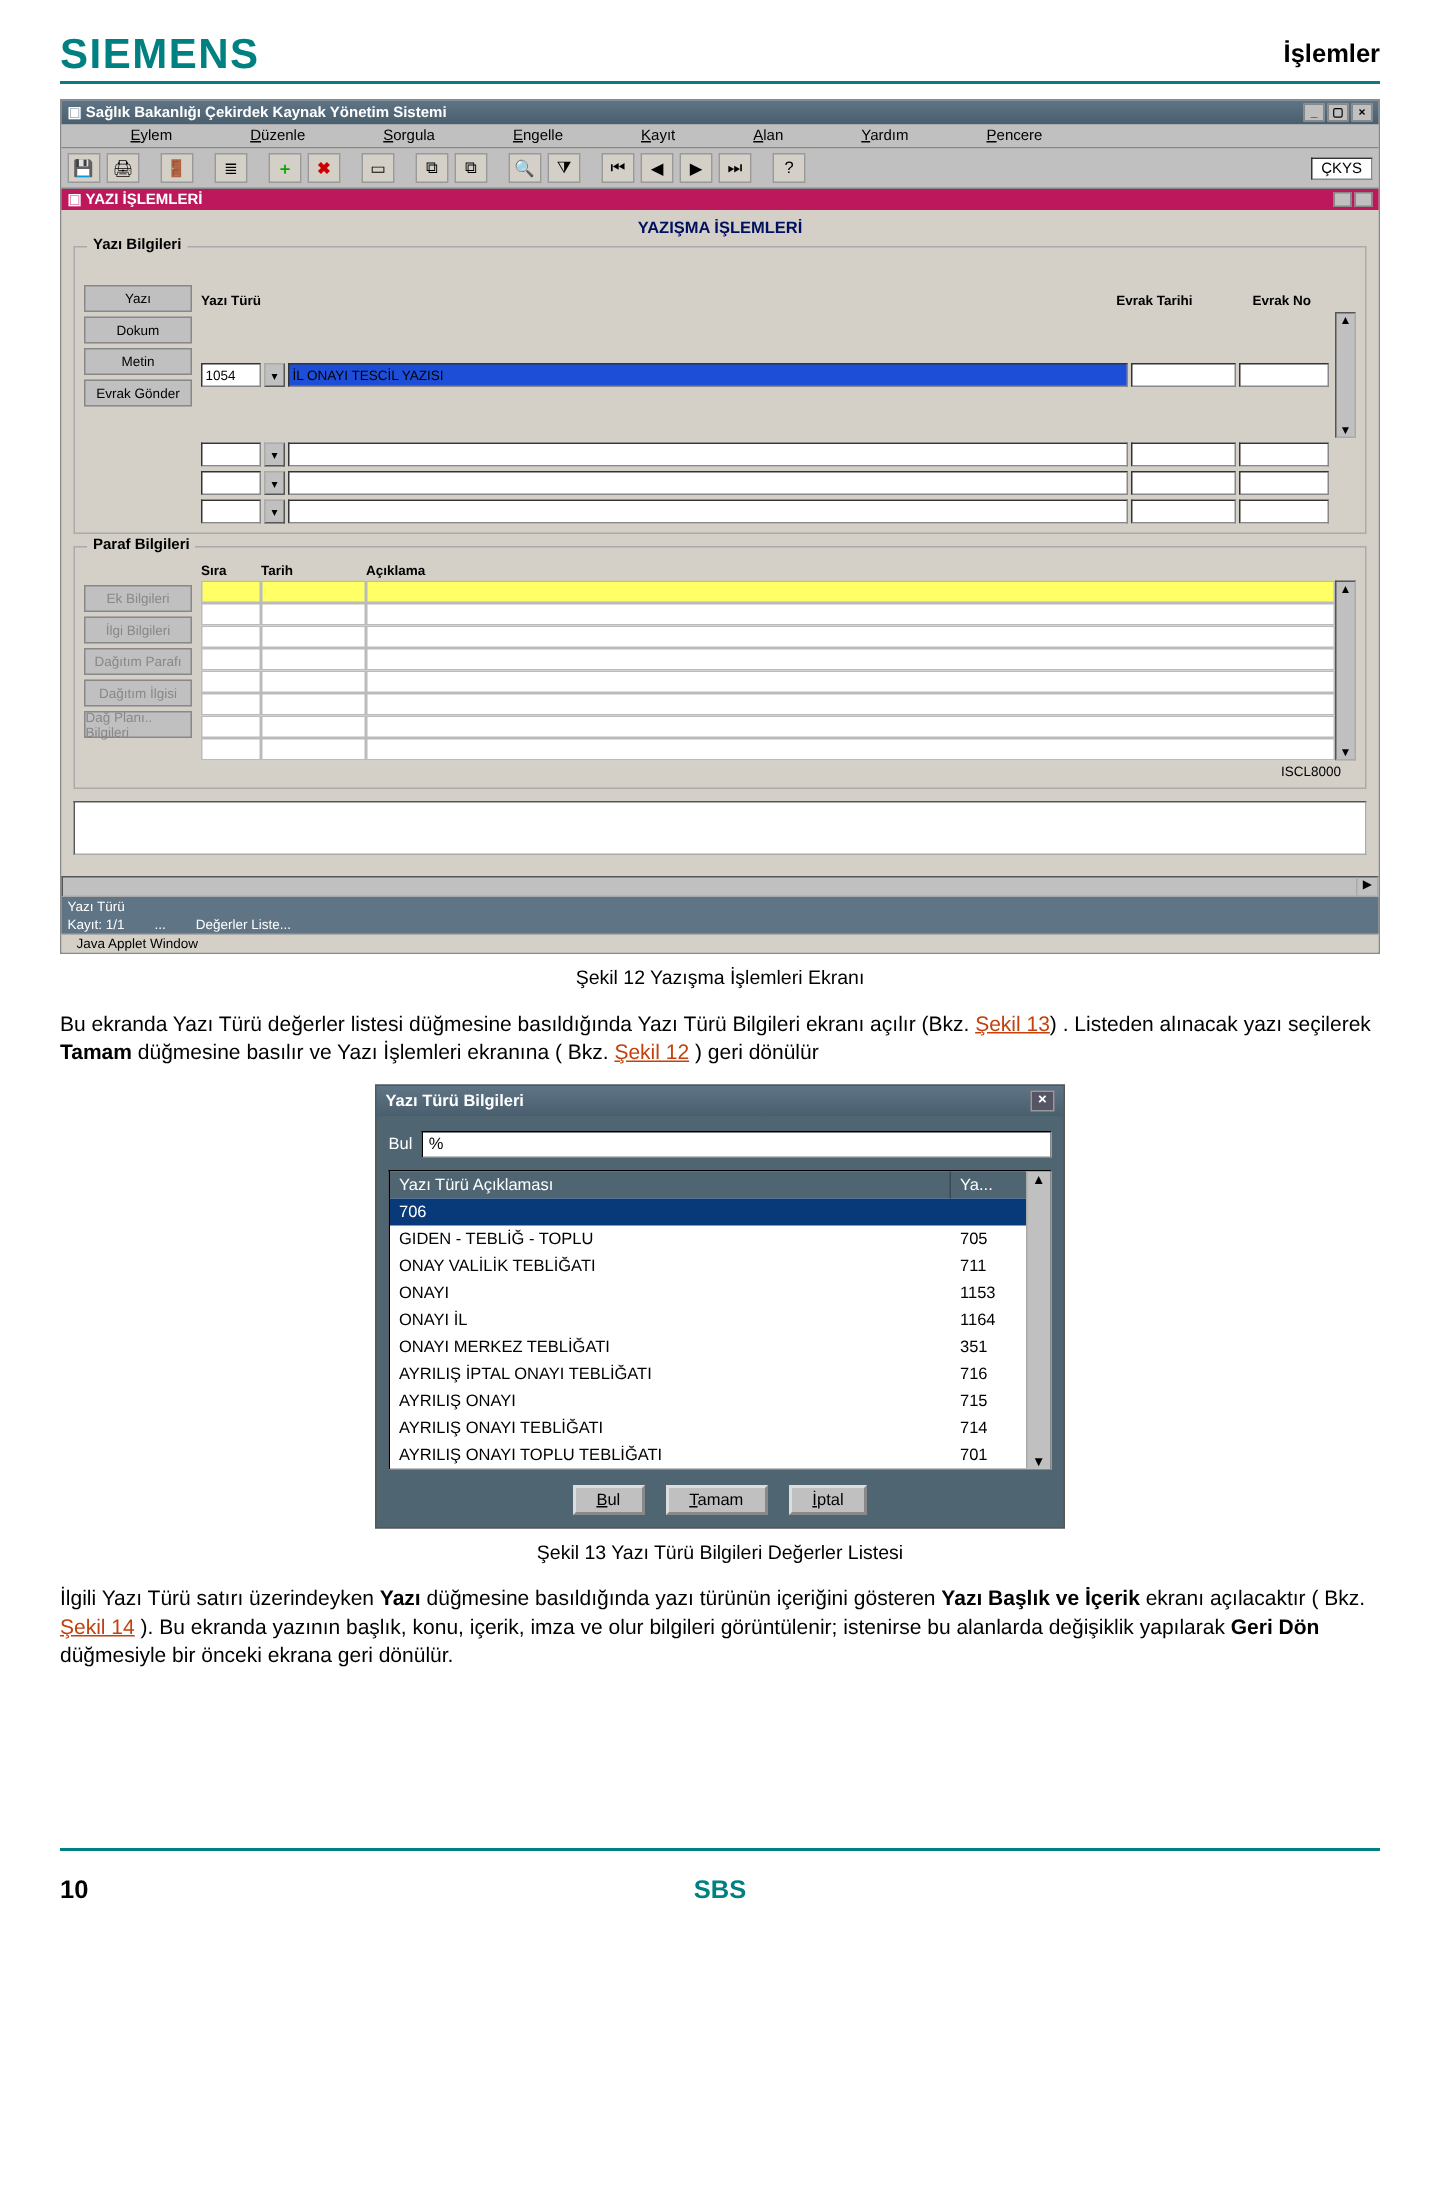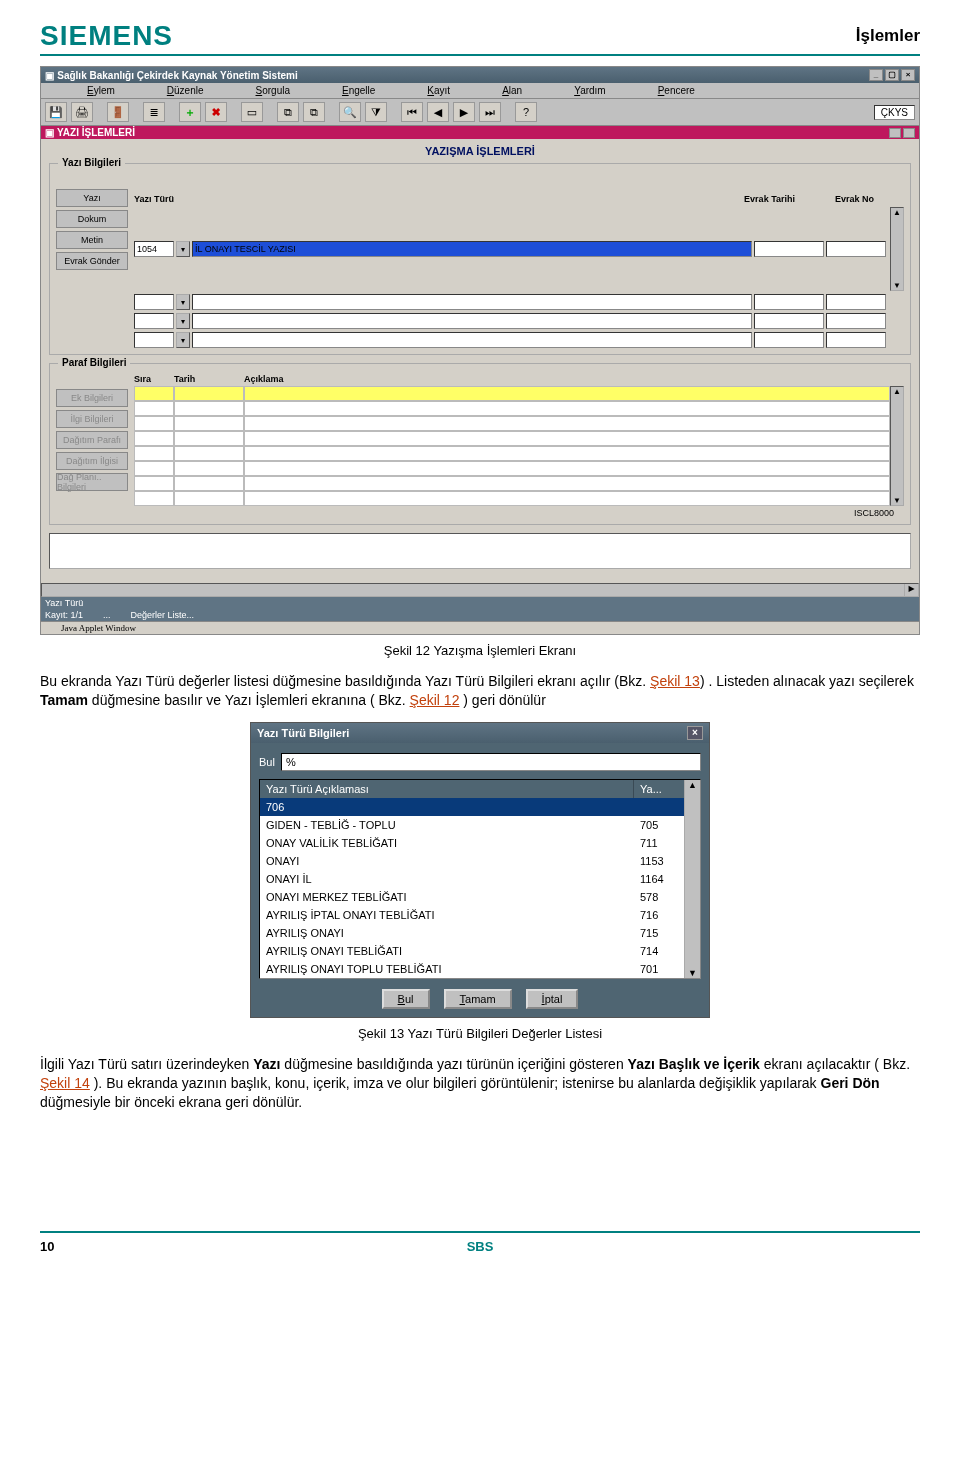--- a/index.html
+++ b/index.html
@@ -132,21 +132,21 @@
   .grid-rows { flex:1; display:flex; flex-direction:column; }
   .grid-head { display:flex; font-weight:bold; font-size:9px; padding:0 0 2px 0; }
   .grid-cell { border:1px solid #bbb; height:15px; background:#fff; }
   .grid-cell.y { background:#ffff66; }
   .iscl { text-align:right; font-size:9px; padding:2px 10px 0 0; }
   .whitepane { background:#fff; border:1px inset #aaa; height:36px; margin:4px 0; }
   .statusbar { background:#5f7484; color:#fff; font-size:9px; }
   .statusbar .srow { padding:1px 4px; display:flex; gap:20px; }
   .scrollbar-h { height:14px; background:#c0c0c0; border:1px inset #aaa; display:flex; justify-content:flex-end; }
   .scrollbar-h .ar { width:14px; text-align:center; font-size:8px; border-left:1px solid #aaa; }
-  .java-bar { background:#d4d0c8; border-top:1px solid #888; font-size:9px; padding:1px 20px;font-family:Liberation Serif, serif; }
+  .java-bar { background:#d4d0c8; border-top:1px solid #888; font-size:9px; padding:1px 10px; }
 
   
   .caption { text-align:center; font-size:13px; margin:8px 0 14px; }
   .body-text { font-size:14px; line-height:1.35; margin:0 0 12px 0; }
   .body-text .bold { font-weight:bold; }
   .link { color:#c2410c; text-decoration:underline; }
 
   
   .dialog {
     width:460px; margin:0 auto 8px auto;
@@ -184,23 +184,23 @@
   .dlg-btn {
     background:#c0c0c0; color:#000; border:2px outset #ddd;
     padding:2px 14px; font-size:11px;
   }
   .dlg-btn::first-letter { text-decoration:underline; }
 
   
   .footer {
     border-top:2px solid #008080;
     margin-top:120px;
-    padding-top:6px;
+    padding-top:16px;
     display:flex; justify-content:center; align-items:center;
-    font-size:13px; font-weight:bold;
+    font-size:17px; font-weight:bold;
   }
   .footer .sbs { color:#008080; margin:0 auto; }
   .footer .pn { position:absolute; left:40px; }
 </style>
 </head>
 <body>
 
 <div class="page">
 
   <div class="header-row">
@@ -455,21 +455,21 @@
           <div class="dlg-list-row">
               <div class="c1">ONAYI</div>
               <div class="c2">1153</div>
             </div>
           <div class="dlg-list-row">
               <div class="c1">ONAYI İL</div>
               <div class="c2">1164</div>
             </div>
           <div class="dlg-list-row">
               <div class="c1">ONAYI MERKEZ TEBLİĞATI</div>
-              <div class="c2">578</div>
+              <div class="c2">351</div>
             </div>
           <div class="dlg-list-row">
               <div class="c1">AYRILIŞ İPTAL ONAYI TEBLİĞATI</div>
               <div class="c2">716</div>
             </div>
           <div class="dlg-list-row">
               <div class="c1">AYRILIŞ ONAYI</div>
               <div class="c2">715</div>
             </div>
           <div class="dlg-list-row">

